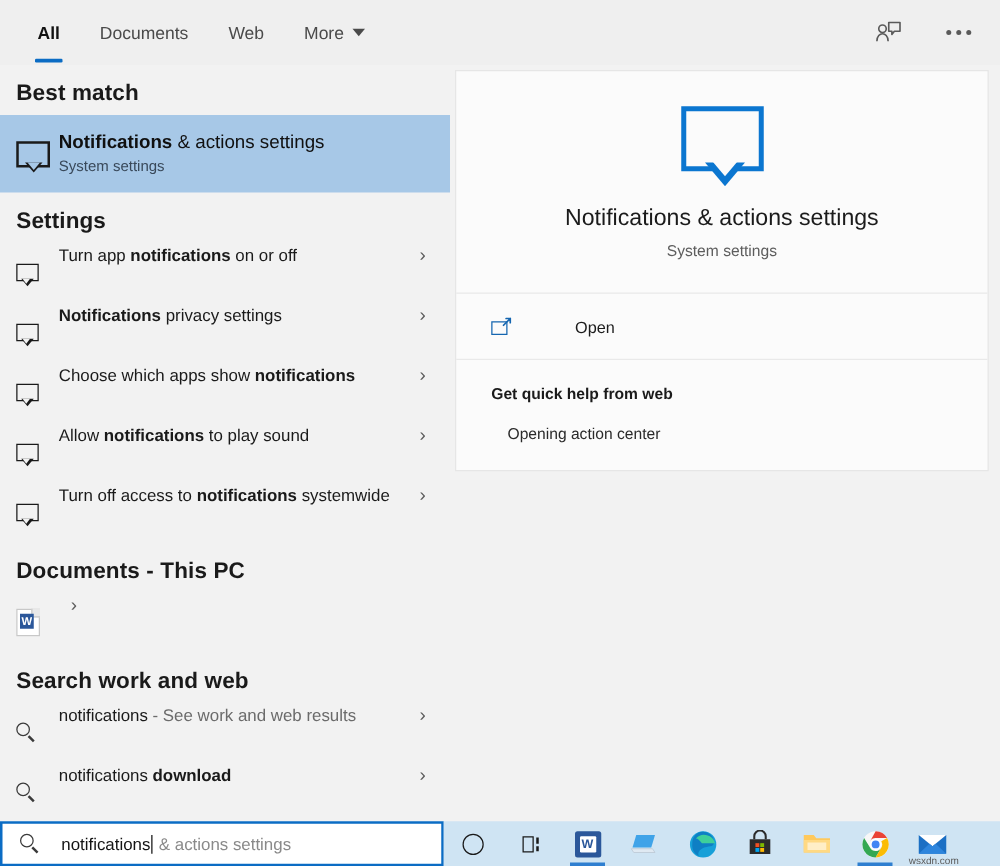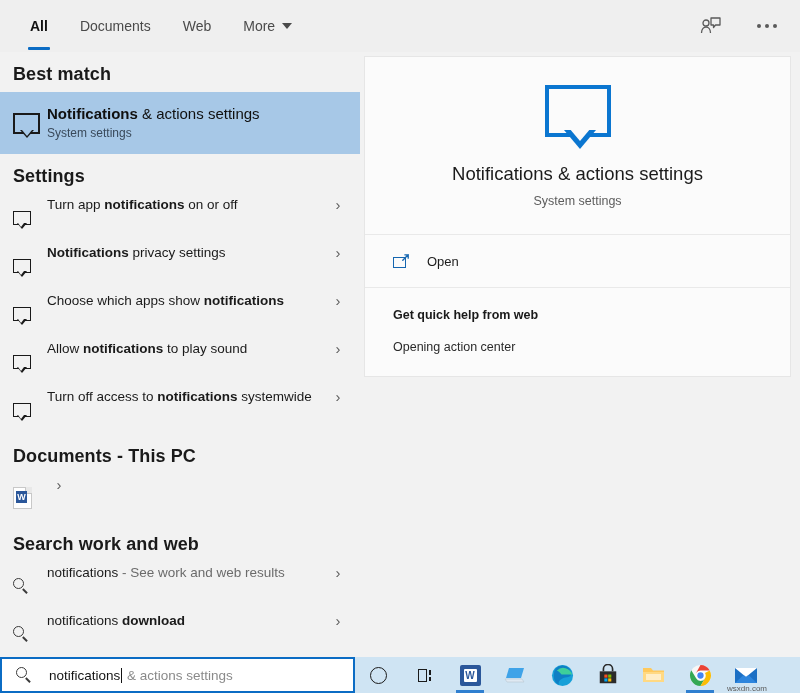--- a/index.html
+++ b/index.html
@@ -124,29 +124,29 @@
     border-right: 16px solid transparent; border-top: 19px solid #0b76d0;
   }
   .hero-bubble:after {
     content: ""; position: absolute; left: 20px; top: 100%; margin-top: -5px;
     width: 0; height: 0; border-left: 11px solid transparent;
     border-right: 11px solid transparent; border-top: 13px solid #fbfbfb;
   }
   .hero-title { font-size: 18.5px; color: #1b1b1b; }
   .hero-sub { font-size: 12.5px; color: #5d5d5d; margin-top: 9px; }
   .divider { height: 1px; background: #e9e9e9; }
-  .action-row { display: flex; align-items: center; height: 52px; padding-left: 28px; cursor: default; }
+  .action-row { display: flex; align-items: center; height: 52px; padding-left: 28px; cursor: default; gap: 33px; }
   .action-row .label { font-size: 13px; color: #1c1c1c; margin-left: 18px; }
   .open-icon { position: relative; width: 16px; height: 14px; }
   .open-icon .bx { position: absolute; left: 0; bottom: 0; width: 13px; height: 11px;
                    border: 1.7px solid #1566b0; box-sizing: border-box; }
   .open-icon .ar { position: absolute; right: -1px; top: -1px; width: 9px; height: 9px; }
   .help-block { padding: 20px 0 22px 28px; }
   .help-title { font-size: 12.5px; font-weight: bold; color: #1a1a1a; }
-  .help-text { font-size: 12.5px; color: #2a2a2a; margin-top: 18px; }
+  .help-text { font-size: 12.5px; color: #2a2a2a; margin-top: 18px; margin-left: 13px; }
 
   
   .searchbox {
     position: absolute; left: 0; top: 657px; width: 355px; height: 36px;
     background: #ffffff; border: 2px solid #0b6cc4; box-sizing: border-box;
     display: flex; align-items: center; padding-left: 14px;
   }
   .searchbox .q { font-size: 13.5px; color: #141414; margin-left: 16px; white-space: nowrap; }
   .caret-bar { display: inline-block; width: 1px; height: 15px; background: #141414;
                vertical-align: -3px; margin: 0 1px; }

